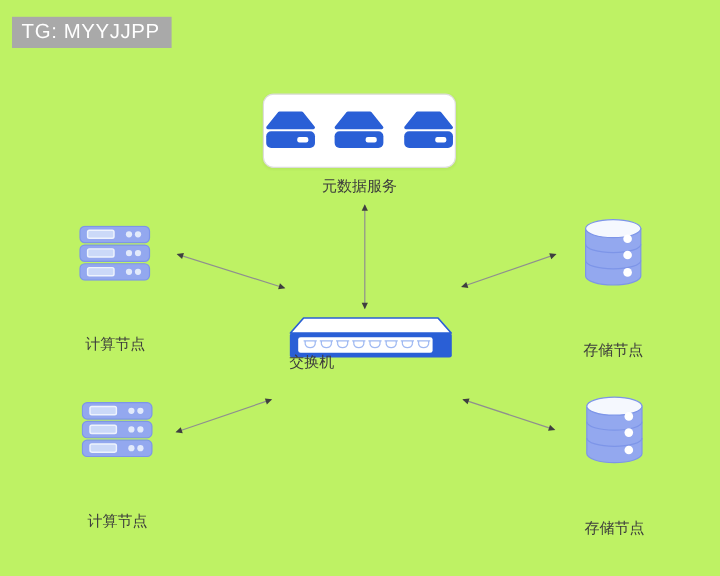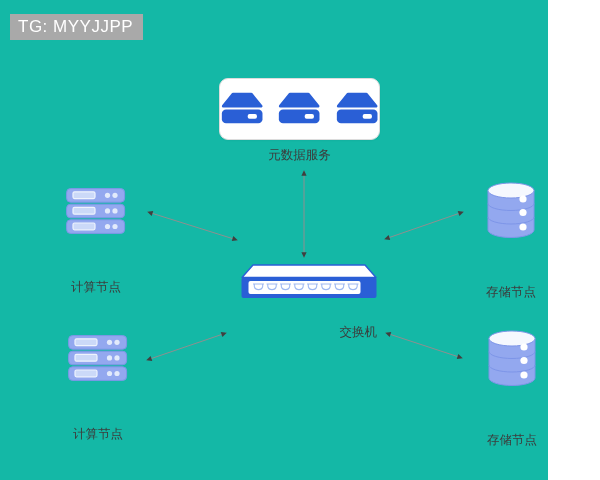--- a/index.html
+++ b/index.html
@@ -1,21 +1,21 @@
 <!DOCTYPE html>
 <html style="--primary-blue: #2a5fd6; --node-blue: #93a8ef; --node-blue-border: #7d95e8; --watermark-gray: #a9a9a9; --label-color: #3c3c3c; --arrow-color: #8f8f8f;"><head>
 <meta charset="utf-8">
 <style>
   html,body{margin:0;padding:0;}
   body{
     width:600px;height:480px;background:#ffffff;overflow:hidden;
     font-family:"Liberation Sans","DejaVu Sans",sans-serif;
     position:relative;
   }
-  #canvas{position:relative;width:548px;height:480px;background:#14b8a6;text-decoration:underline;}
+  #canvas{position:relative;width:600px;height:480px;background:#bef264;text-decoration:underline;}
 
   
   .tg-badge{
     position:absolute;left:10px;top:14px;height:26px;
     background:var(--watermark-gray,#a9a9a9);color:#fff;
     font-size:17px;line-height:26px;padding:0 10px 0 8px;
     letter-spacing:.5px;white-space:nowrap;
   }
   .site-badge{
     position:absolute;left:425px;top:439px;width:175px;height:28px;
@@ -31,21 +31,21 @@
     white-space:nowrap;text-align:center;
   }
   .meta-box{
     position:absolute;left:219px;top:78px;width:161px;height:62px;
     background:#fff;border:1px solid #dcdcdc;border-radius:9px;
     display:flex;align-items:center;justify-content:center;gap:13px;
     box-sizing:border-box;box-shadow:0 1px 2px rgba(0,0,0,.04);
   }
   .meta-label{position:absolute;left:219px;top:147px;width:161px;text-align:center;}
   .switch-wrap{position:absolute;left:241px;top:264px;width:136px;}
-  .switch-label{position:absolute;left:241px;top:324px;width:136px;text-align:right;}
+  .switch-label{position:absolute;left:241px;top:294px;width:136px;text-align:left;}
   .compute-top{left:63px;top:188px;width:66px;}
   .compute-bottom{left:65px;top:335px;width:66px;}
   .storage-top{left:485px;top:181px;width:52px;}
   .storage-bottom{left:486px;top:329px;width:52px;}
   .node .icon{display:block;margin-bottom:6px;}
 
   
   #edges{position:absolute;left:0;top:0;width:600px;height:480px;pointer-events:none;}
 </style>
 </head>

